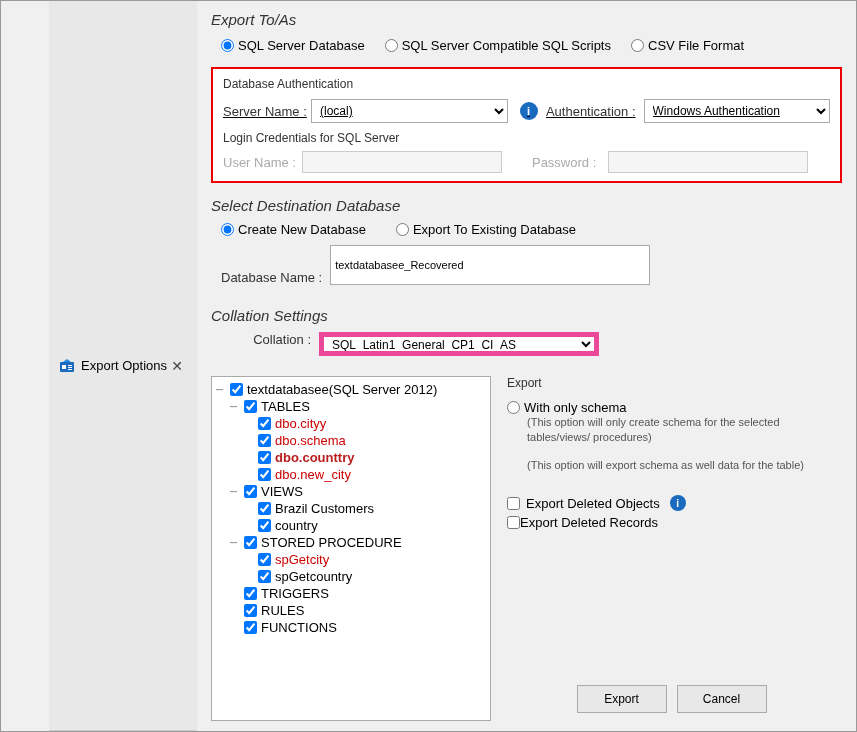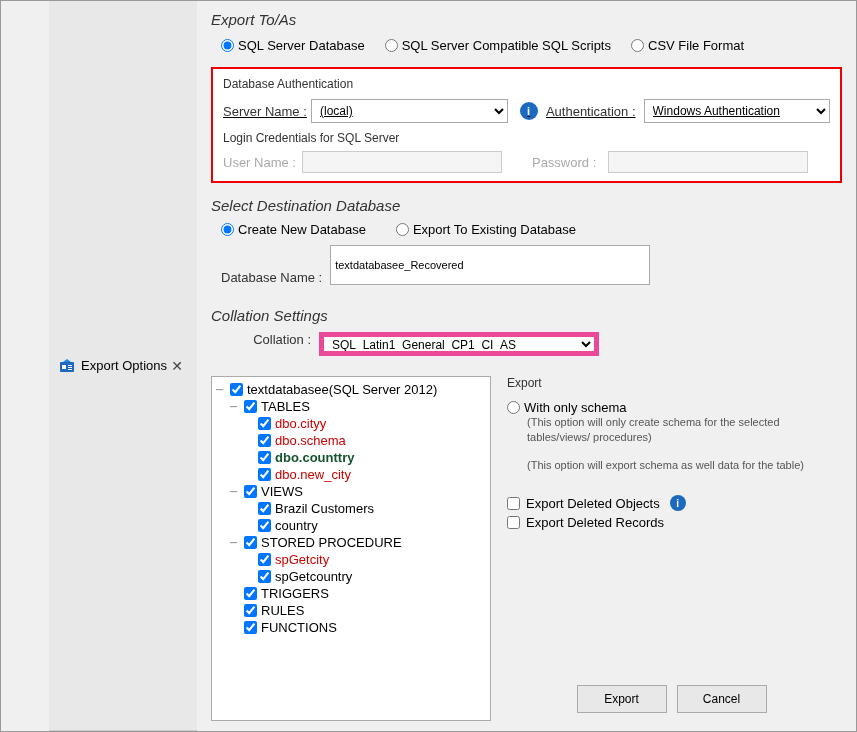--- a/index.html
+++ b/index.html
@@ -45,21 +45,21 @@
 
     
     .bottom-panel { display: flex; gap: 10px; flex: 1; overflow: hidden; margin-top: 4px; }
 
     
     .tree-panel { width: 280px; min-width: 280px; border: 1px solid #aaa; background: #fff; overflow-y: auto; padding: 4px; font-size: 12px; }
     .tree-item { display: flex; align-items: center; gap: 2px; cursor: pointer; padding: 1px 0; white-space: nowrap; }
     .tree-item input[type=checkbox] { margin: 0 2px; width: 13px; height: 13px; }
     .tree-item .item-text { }
     .tree-item .item-text.red { color: #c00; }
-    .tree-item .item-text.red-bold { color: #14532d; font-weight: bold; }
+    .tree-item .item-text.red-bold { color: #b91c1c; font-weight: bold; }
     .level0 { margin-left: 0px; }
     .level1 { margin-left: 14px; }
     .level2 { margin-left: 28px; }
     .expand-toggle { font-size: 10px; color: #666; width: 10px; display: inline-block; }
 
     
     .export-panel { flex: 1; display: flex; flex-direction: column; gap: 6px; padding: 0 6px; }
     .export-title { font-size: 12px; color: #333; margin-bottom: 4px; }
     .export-option { margin-bottom: 6px; }
     .export-option-row { display: flex; align-items: center; gap: 6px; }
@@ -273,21 +273,21 @@
 
         <div style="margin-top: 10px;">
           <div class="checkbox-row">
             <label style="display:flex;align-items:center;gap:6px;cursor:pointer;">
               <input type="checkbox" style="">
               <span>Export Deleted Objects</span>
             </label>
             <div class="info-icon" style="width:16px;height:16px;font-size:10px;">i</div>
           </div>
           <div class="checkbox-row">
-            <label style="display:flex;align-items:center;gap:6px;cursor:pointer;">
+            <label style="display:flex;align-items:center;cursor:pointer;">
               <input type="checkbox" style="">
               <span>Export Deleted Records</span>
             </label>
           </div>
         </div>
 
         <div class="action-buttons">
           <button class="btn btn-export">Export</button>
           <button class="btn btn-cancel">Cancel</button>
         </div>

